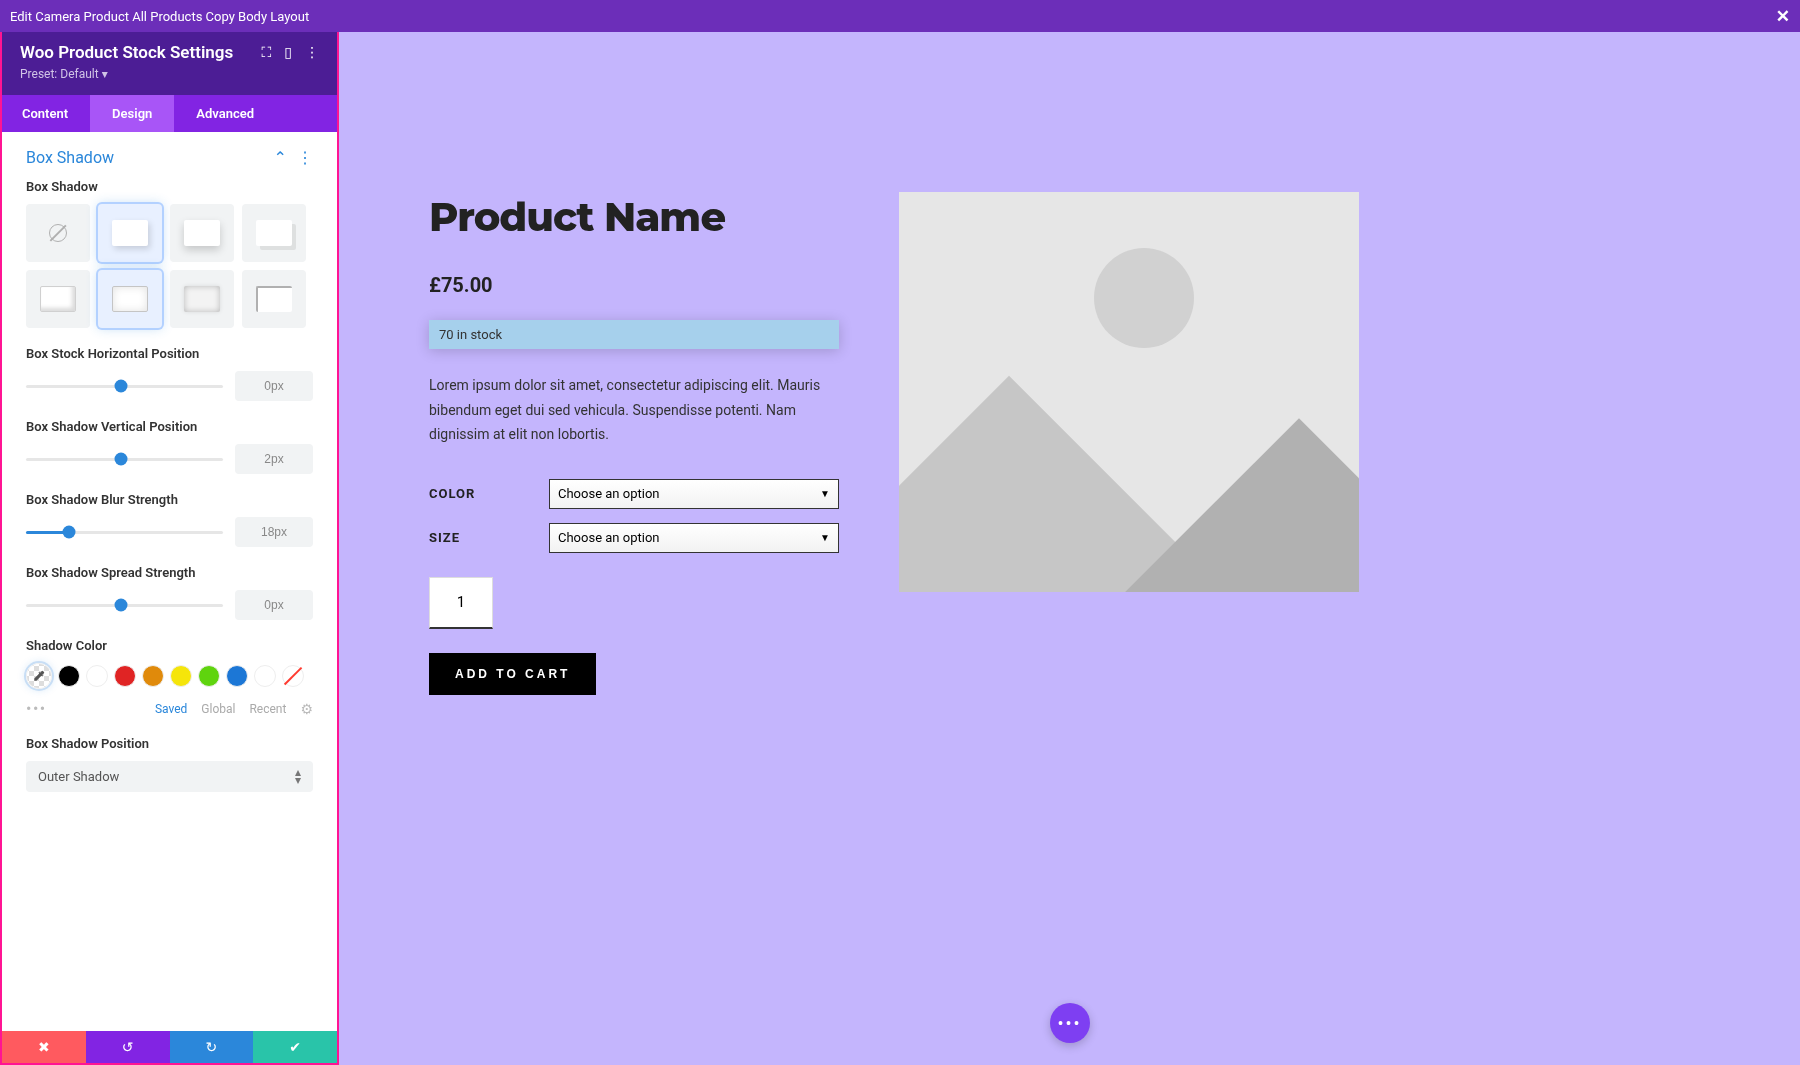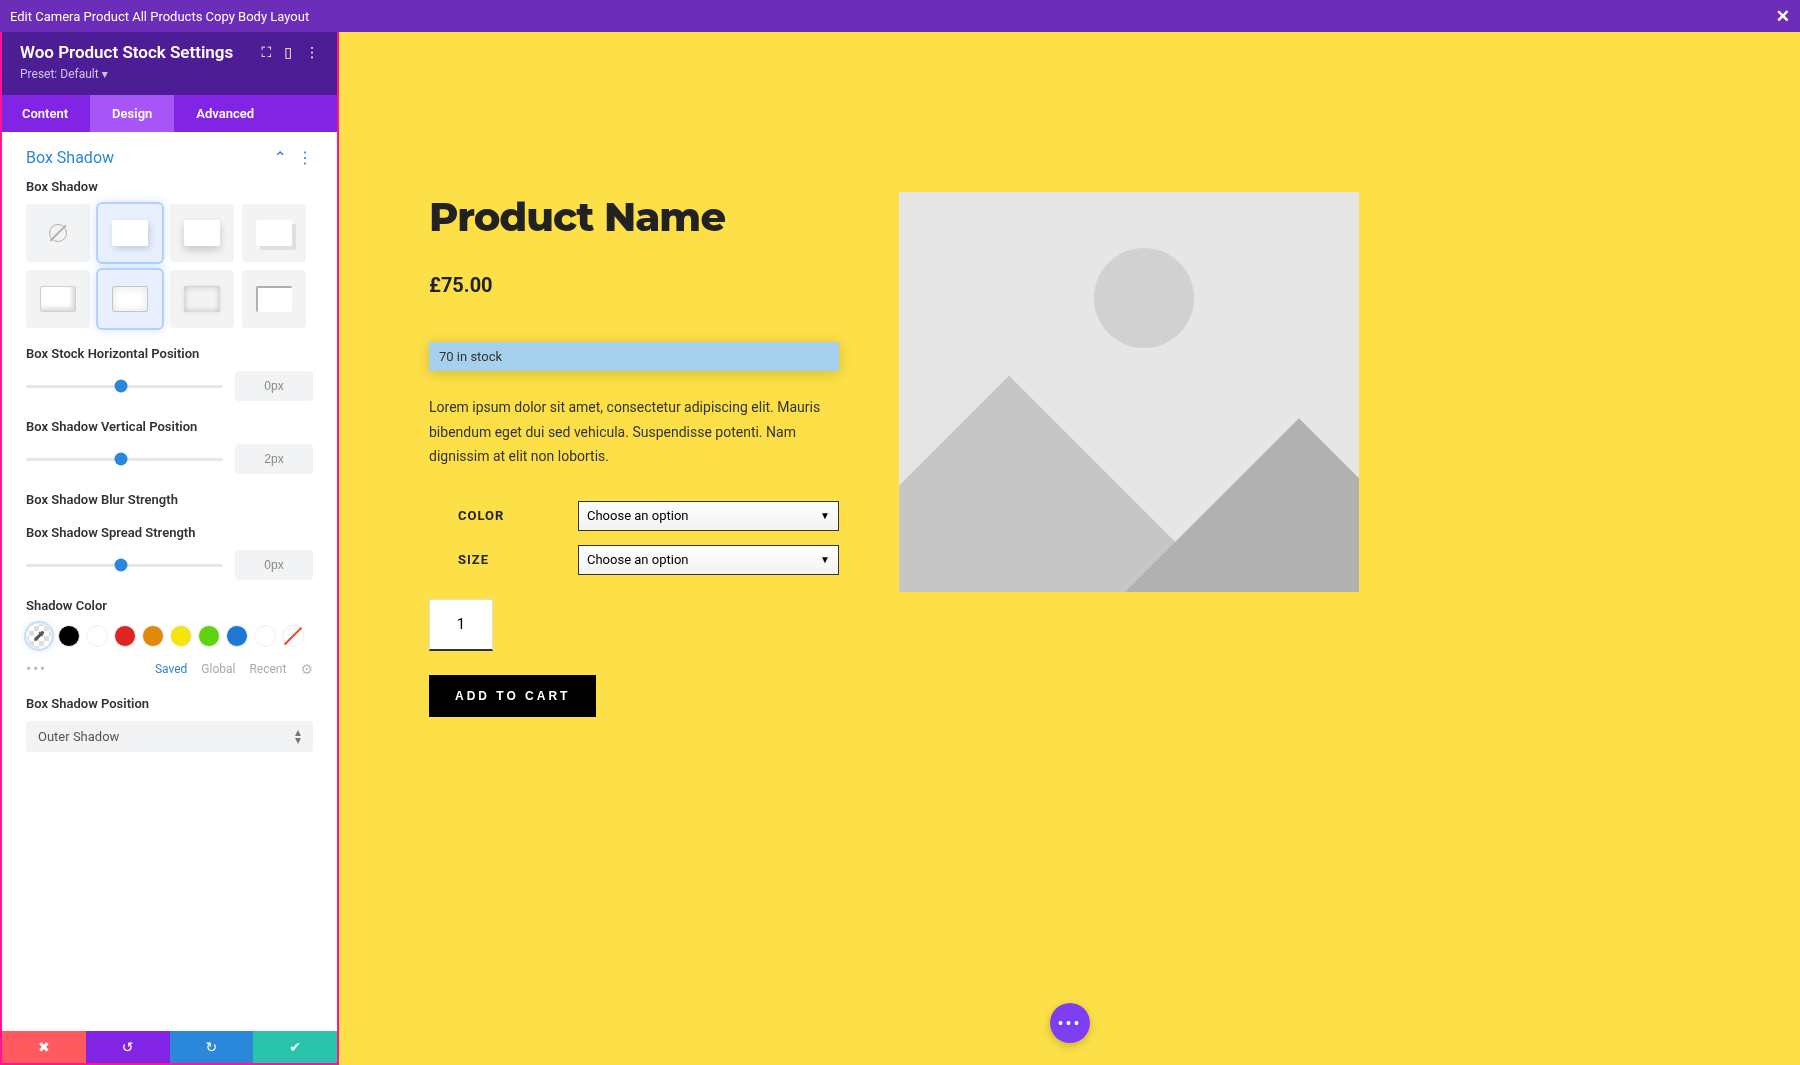--- a/index.html
+++ b/index.html
@@ -74,28 +74,28 @@
 .select-text { font-size: 13px; color: #555; }
 .select-arrows { font-size: 12px; color: #777; line-height: 0.6; display: flex; flex-direction: column; }
 
 .footer { display: flex; height: 32px; }
 .footer-btn { flex: 1; display: flex; align-items: center; justify-content: center; color: #fff; cursor: pointer; font-size: 14px; }
 .fb-red { background: #ff5a5f; }
 .fb-purple { background: #8224e3; }
 .fb-blue { background: #2b87da; }
 .fb-green { background: #29c4a9; }
 
-.preview { flex: 1; background: #fde047; position: relative; overflow: hidden; }
+.preview { flex: 1; background: #c4b5fd; position: relative; overflow: hidden; }
 .product-row { display: flex; padding: 160px 90px 0; gap: 60px; }
 .product-left { flex: 0 0 410px; }
 .product-title { font-family: "Montserrat", sans-serif; font-size: 40px; font-weight: 800; color: #222; margin-bottom: 32px; letter-spacing: -1px; }
-.product-price { font-size: 20px; font-weight: 700; color: #222; margin-bottom: 45px; }
+.product-price { font-size: 20px; font-weight: 700; color: #222; margin-bottom: 23px; }
 .stock-badge { background: #a6d0ec; padding: 7px 10px; font-size: 13px; color: #333; box-shadow: 0 2px 14px rgba(0,0,0,0.18); margin-bottom: 24px; }
 .product-desc { font-size: 14px; line-height: 1.75; color: #333; margin-bottom: 32px; }
-.variant-row { display: flex; align-items: center; margin-bottom: 14px; margin-left: 29px; }
+.variant-row { display: flex; align-items: center; margin-bottom: 14px; }
 .variant-label { width: 120px; font-size: 13px; font-weight: 700; letter-spacing: 1px; color: #222; }
 .variant-select { flex: 1; height: 30px; background: linear-gradient(#fff,#f2f2f2); border: 1px solid #333; display: flex; align-items: center; justify-content: space-between; padding: 0 8px; font-size: 13px; cursor: pointer; }
 .variant-select .arrow { font-size: 10px; }
 .qty { width: 64px; height: 52px; background: #fff; border: 1px solid #ddd; border-bottom: 2px solid #333; display: flex; align-items: center; justify-content: center; font-size: 15px; margin: 24px 0; }
 .add-cart { background: #000; color: #fff; padding: 14px 26px; font-size: 12px; letter-spacing: 3px; font-weight: 600; border: none; cursor: pointer; }
 .product-img { width: 460px; height: 400px; background: #e6e6e6; position: relative; overflow: hidden; }
 .img-circle { position: absolute; width: 100px; height: 100px; background: #d1d1d1; border-radius: 50%; top: 56px; left: 195px; }
 .img-mtn1 { position: absolute; width: 320px; height: 320px; background: #c6c6c6; transform: rotate(45deg); bottom: -170px; left: -50px; }
 .img-mtn2 { position: absolute; width: 260px; height: 260px; background: #b1b1b1; transform: rotate(45deg); bottom: -140px; right: -70px; }
 .fab { position: absolute; width: 40px; height: 40px; background: #7e3ff2; border-radius: 50%; bottom: 22px; left: 50%; transform: translateX(-50%); color: #fff; display: flex; align-items: center; justify-content: center; font-size: 18px; letter-spacing: 2px; cursor: pointer; box-shadow: 0 3px 10px rgba(0,0,0,0.2); }
@@ -180,20 +180,27 @@
           <div class="slider-row">
             <div class="slider">
                 <div class="slider-thumb" style="left:48%"></div>
               </div>
             <input class="slider-input" value="2px" style="">
           </div>
         </div>
 
         <div class="field">
           <div class="field-label">Box Shadow Blur Strength</div>
+          <div class="slider-row">
+            <div class="slider">
+                <div class="slider-fill" style="width:22%"></div>
+                <div class="slider-thumb" style="left:22%"></div>
+              </div>
+            <input class="slider-input" value="18px" style="">
+          </div>
         </div>
 
         <div class="field">
           <div class="field-label">Box Shadow Spread Strength</div>
           <div class="slider-row">
             <div class="slider">
                 <div class="slider-thumb" style="left:48%"></div>
               </div>
             <input class="slider-input" value="0px" style="">
           </div>

